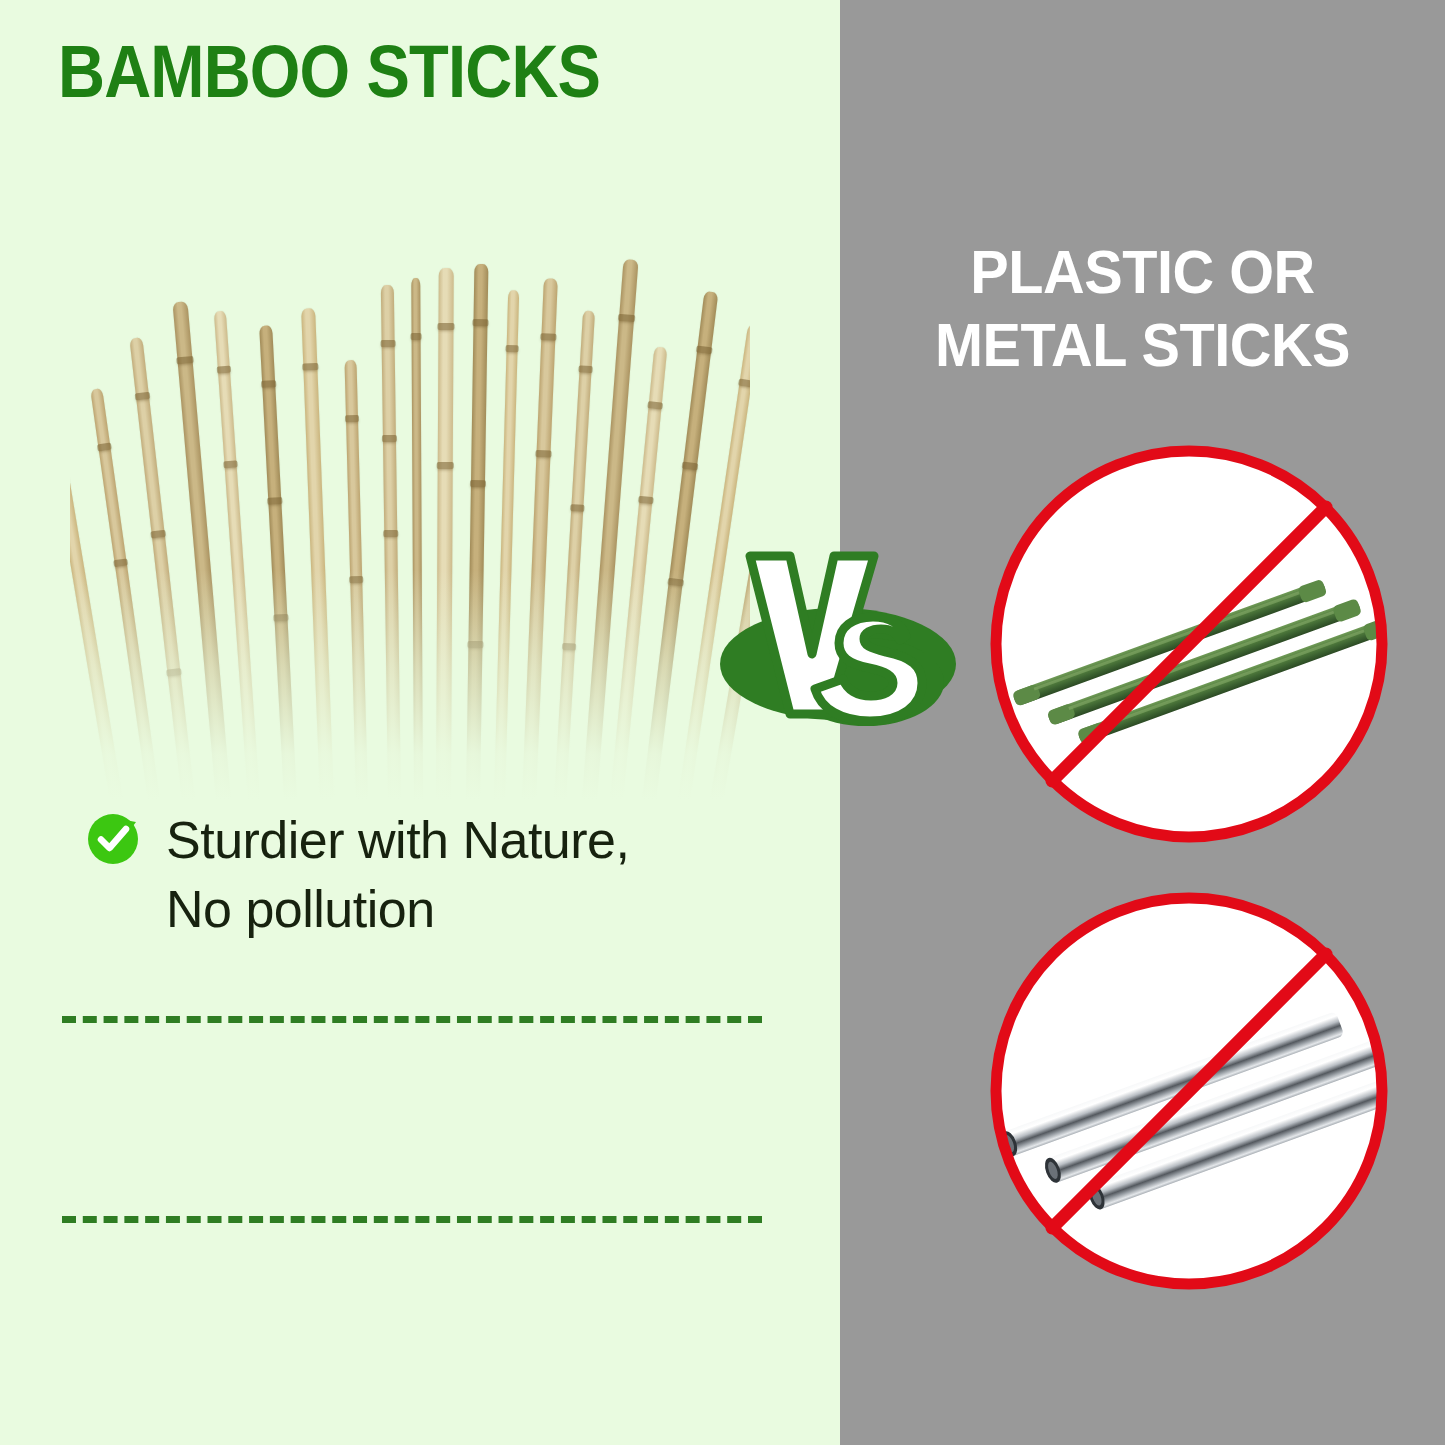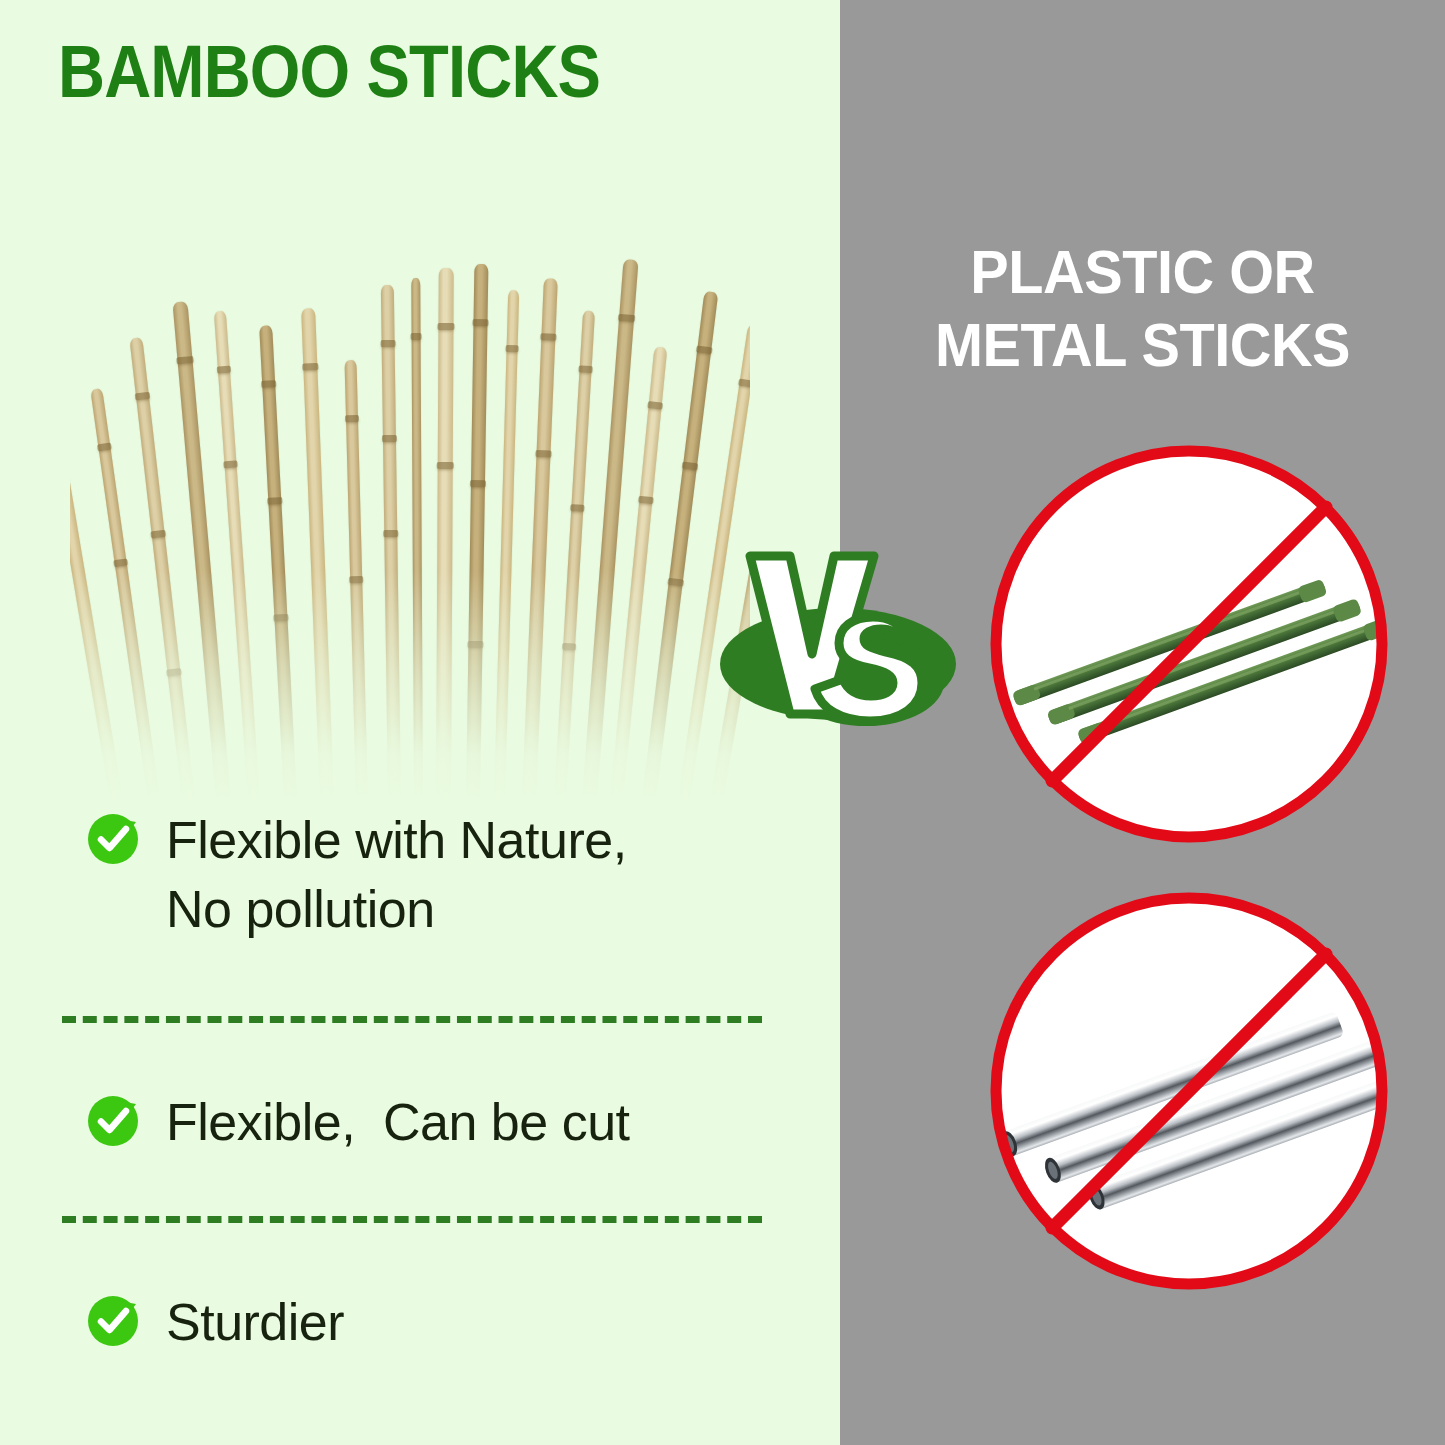--- a/index.html
+++ b/index.html
@@ -206,49 +206,29 @@
     </div>
 
     <div class="bullet-row" id="bullet-1">
       <span class="check-icon">
         <svg width="54" height="54" viewBox="0 0 54 54">
           <circle cx="27" cy="27" r="25" fill="#3cc711"></circle>
           <path d="M28 6 L50 10 L24 44 L9 30 Z" fill="#3cc711"></path>
           <path d="M15 27.5 L23.5 36 L40 17" stroke="#ffffff" stroke-width="6.5" stroke-linecap="round" stroke-linejoin="round" fill="none"></path>
         </svg>
       </span>
-      <span class="bullet-text">Flexible with Nature,
+      <span class="bullet-text">Sturdier with Nature,
 No pollution</span>
     </div>
 
     <div class="divider" id="divider-1"></div>
 
-    <div class="bullet-row" id="bullet-2">
-      <span class="check-icon">
-        <svg width="54" height="54" viewBox="0 0 54 54">
-          <circle cx="27" cy="27" r="25" fill="#3cc711"></circle>
-          <path d="M28 6 L50 10 L24 44 L9 30 Z" fill="#3cc711"></path>
-          <path d="M15 27.5 L23.5 36 L40 17" stroke="#ffffff" stroke-width="6.5" stroke-linecap="round" stroke-linejoin="round" fill="none"></path>
-        </svg>
-      </span>
-      <span class="bullet-text">Flexible,  Can be cut</span>
-    </div>
 
     <div class="divider" id="divider-2"></div>
 
-    <div class="bullet-row" id="bullet-3">
-      <span class="check-icon">
-        <svg width="54" height="54" viewBox="0 0 54 54">
-          <circle cx="27" cy="27" r="25" fill="#3cc711"></circle>
-          <path d="M28 6 L50 10 L24 44 L9 30 Z" fill="#3cc711"></path>
-          <path d="M15 27.5 L23.5 36 L40 17" stroke="#ffffff" stroke-width="6.5" stroke-linecap="round" stroke-linejoin="round" fill="none"></path>
-        </svg>
-      </span>
-      <span class="bullet-text">Sturdier</span>
-    </div>
   </div>
 
   <div id="right-panel" class="panel">
     <div id="right-title">
       <span class="ln">PLASTIC OR</span>
       <span class="ln">METAL STICKS</span>
     </div>
   </div>
 
   <div class="ban-circle" id="ban-1">

